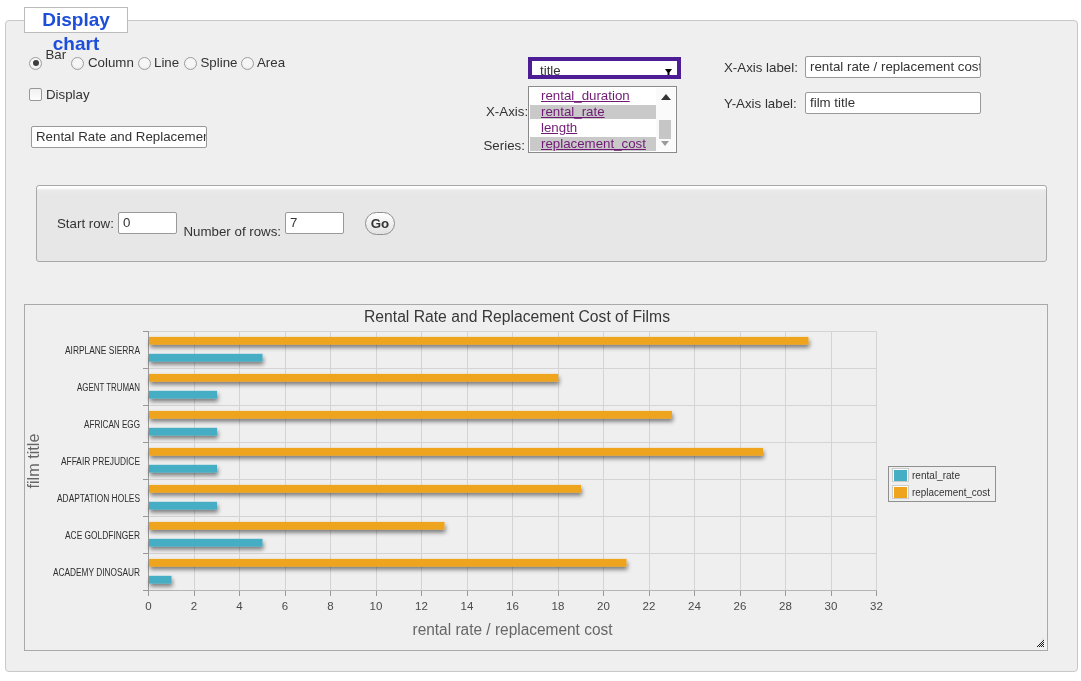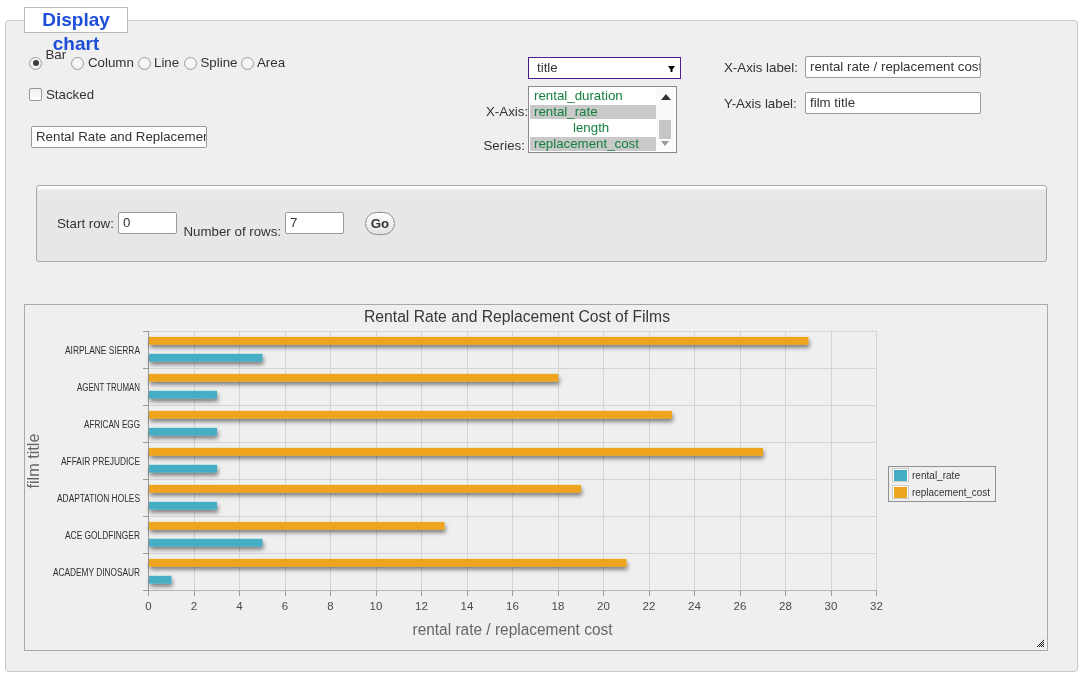--- a/index.html
+++ b/index.html
@@ -22,28 +22,28 @@
      line-height:20px;padding-left:4px;overflow:hidden;white-space:nowrap;
      box-sizing:border-box;}
 #panel{left:36px;top:185px;width:1009px;height:75px;border:1px solid #a8a8a8;
    border-radius:3px;background:linear-gradient(#fdfdfd 0,#fdfdfd 2px,#eaeaea 4px,#e7e7e7 9px);}
 #gobtn{left:365px;top:212px;width:28px;height:21px;border:1px solid #8f8f8f;
    border-radius:11.5px;background:linear-gradient(#fefefe,#e2e2e2);
    font-weight:bold;text-align:center;line-height:21px;color:#333;}
 #chartbox{left:24px;top:304px;width:1022px;height:345px;border:1px solid #a9a9a9;
    background:#efefef;}
 #sel{left:528px;top:57px;width:153px;height:22px;background:#fff;
-   border:1px solid #4c1d95;box-sizing:border-box;line-height:20px;
+   border:4px solid #4c1d95;box-sizing:border-box;line-height:20px;
    padding-left:8px;}
 #sel .arr{position:absolute;right:5px;top:8px;width:7px;height:6px;background:#000;
    clip-path:polygon(0 0,100% 0,64% 58%,64% 100%,36% 100%,36% 58%);}
 #listbox{left:528px;top:86px;width:149px;height:67px;background:#fff;
    border:1px solid #8a8a8a;box-sizing:border-box;overflow:hidden;}
-.li{position:absolute;left:1px;width:128px;height:16px;line-height:16px;
-   padding-left:4px;color:#15803d;}
+.li{position:absolute;left:8px;width:128px;height:16px;line-height:16px;
+   padding-left:4px;color:#701a75;text-decoration:underline;}
 .selbg{position:absolute;left:1px;width:132px;height:13.5px;background:#c9c9c9;}
 #sbar{position:absolute;right:1px;top:1px;width:19px;height:63px;background:#fafafa;}
 #sbar .thumb{position:absolute;left:3px;top:32px;width:12px;height:19px;background:#c6c6c6;}
 #sbar .up{position:absolute;left:5px;top:6px;width:0;height:0;
    border-left:5px solid transparent;border-right:5px solid transparent;
    border-bottom:6px solid #333;}
 #sbar .dn{position:absolute;left:5px;bottom:5px;width:0;height:0;
    border-left:4.5px solid transparent;border-right:4.5px solid transparent;
    border-top:5px solid #9b9b9b;}
 </style>
@@ -59,33 +59,33 @@
 <div class="rad abs" style="left:71px;top:56.5px;"></div>
 <div class="lbl abs" style="left:88px;top:56px;">Column</div>
 <div class="rad abs" style="left:137.5px;top:56.5px;"></div>
 <div class="lbl abs" style="left:154px;top:56px;">Line</div>
 <div class="rad abs" style="left:184px;top:56.5px;"></div>
 <div class="lbl abs" style="left:200.5px;top:56px;">Spline</div>
 <div class="rad abs" style="left:240.5px;top:56.5px;"></div>
 <div class="lbl abs" style="left:257px;top:56px;">Area</div>
 
 <div class="cb abs" style="left:29px;top:88px;"></div>
-<div class="lbl abs" style="left:46px;top:87.5px;">Stacked</div>
+<div class="lbl abs" style="left:46px;top:87.5px;">Display</div>
 
 <div class="inp abs" style="left:31px;top:126px;width:176px;height:22px;">Rental Rate and Replacement Cost of Films</div>
 
 <div class="lbl abs" style="left:486px;top:61px;margin-top:44px;">X-Axis:</div>
 <div id="sel" class="abs">title<span class="arr"></span></div>
 
 <div id="listbox" class="abs">
   <div class="selbg" style="top:18px;"></div>
   <div class="selbg" style="top:50px;"></div>
   <div class="li" style="top:1px;">rental_duration</div>
   <div class="li" style="top:17px;">rental_rate</div>
-  <div class="li" style="top:33px;margin-left:39px;">length</div>
+  <div class="li" style="top:33px;">length</div>
   <div class="li" style="top:49px;">replacement_cost</div>
   <div id="sbar">
       <span class="up"></span>
       <span class="thumb"></span>
       <span class="dn"></span>
     </div>
 </div>
 <div class="lbl abs" style="left:483.5px;top:139px;">Series:</div>
 
 <div class="lbl abs" style="left:724px;top:61px;">X-Axis label:</div>

